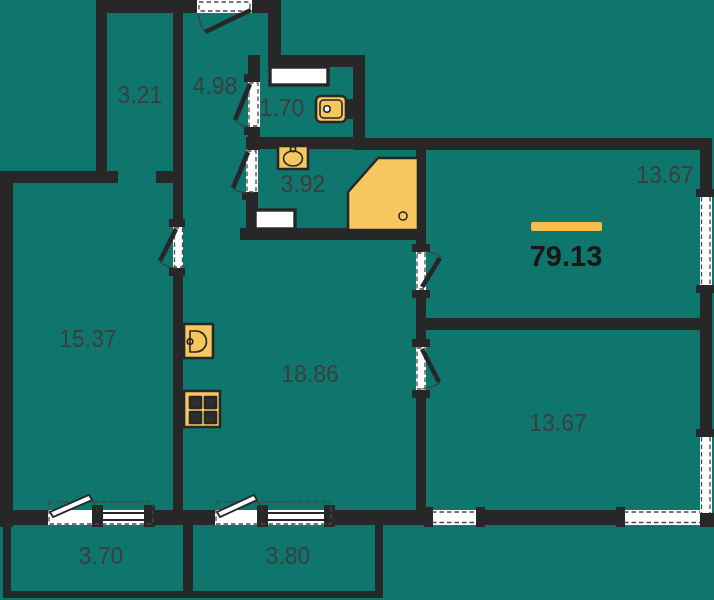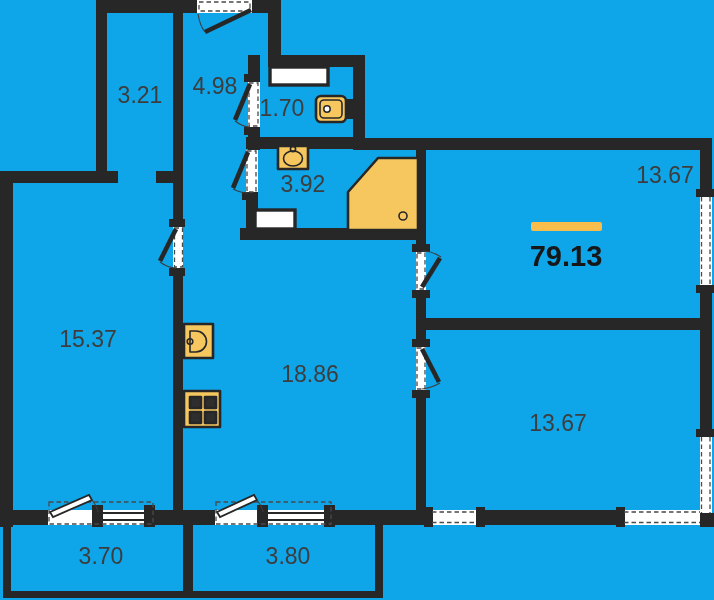--- a/index.html
+++ b/index.html
@@ -1,16 +1,16 @@
 <!DOCTYPE html>
 <html><head>
 <meta charset="utf-8">
 <style>
   html,body{margin:0;padding:0;background:#fff;}
-  .canvas{position:relative;width:714px;height:600px;background:#0ea5e9;overflow:hidden;}
+  .canvas{position:relative;width:714px;height:600px;background:#0f766e;overflow:hidden;}
   svg{position:absolute;left:0;top:0;}
   .dash{fill:none;stroke:#4a4a4a;stroke-width:1.3;stroke-dasharray:4.5 3;}
   .wline{stroke:#272727;stroke-width:2.2;}
   .leaf{stroke:#272727;stroke-width:4.6;}
   .arc{fill:none;stroke:#3c3c3c;stroke-width:1.1;}
   .bleaf{fill:#fff;stroke:#272727;stroke-width:1.8;}
   .shaft{fill:#fff;stroke:#272727;stroke-width:3.4;}
   .fx{stroke:#272727;stroke-width:2.6;stroke-linejoin:round;}
   .fxin{fill:none;stroke:#272727;stroke-width:1.6;}
   .fxdot{fill:#fff;stroke:#272727;stroke-width:1.5;}

